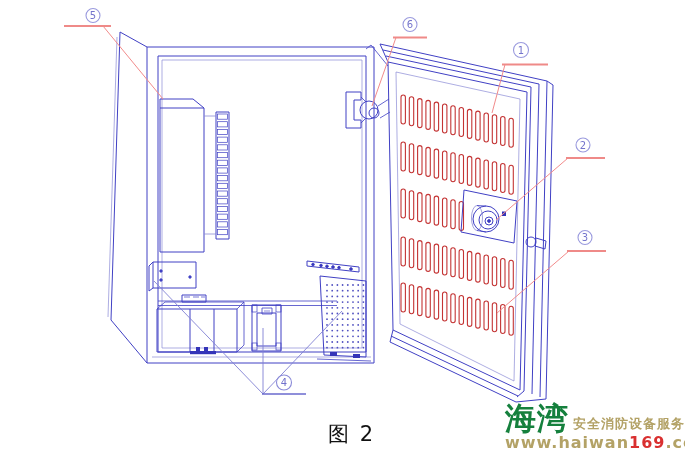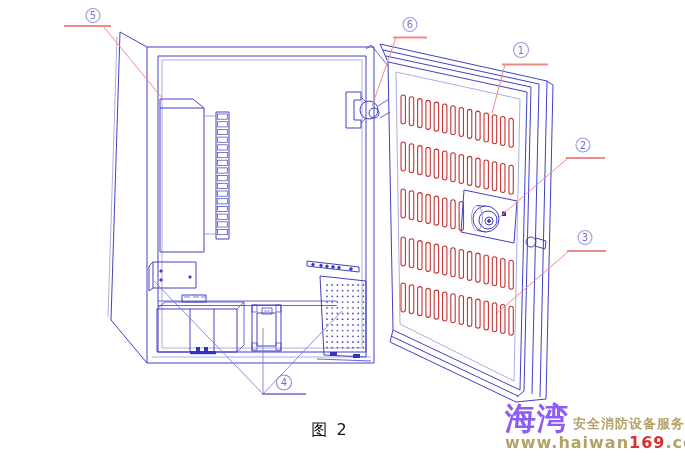--- a/index.html
+++ b/index.html
@@ -1,23 +1,23 @@
 <!DOCTYPE html>
 <html><head>
 <meta charset="utf-8">
 <style>
   html,body{margin:0;padding:0;background:#fff;}
   .stage{position:relative;width:685px;height:461px;background:#ffffff;overflow:hidden;
          font-family:"DejaVu Sans","Liberation Sans",sans-serif;}
   .stage svg{position:absolute;left:0;top:0;}
-  .caption{position:absolute;left:285px;top:420px;width:90px;text-align:center;
-           font-size:16px;color:#111;letter-spacing:2px;}
+  .caption{position:absolute;left:285px;top:420px;width:90px;text-align:right;
+           font-size:21px;color:#111;letter-spacing:2px;}
   .logo{position:absolute;left:505px;top:403px;width:180px;line-height:1;}
   .logo-top{display:flex;align-items:flex-end;gap:4px;}
-  .brand{font-size:31px;font-weight:bold;color:#8b5cf6;letter-spacing:1px;}
+  .brand{font-size:31px;font-weight:bold;color:#15803d;letter-spacing:1px;}
   .tagline{font-size:13px;font-weight:bold;color:#b3a266;padding-bottom:4px;letter-spacing:1px;white-space:nowrap;}
   .url{font-size:16px;font-weight:bold;color:#b3a266;margin-top:1px;letter-spacing:1px;}
   .url .hl{color:#d93030;}
 </style>
 </head>
 <body>
 
 <div class="stage">
 
 <svg width="685" height="461" viewBox="0 0 685 461">

